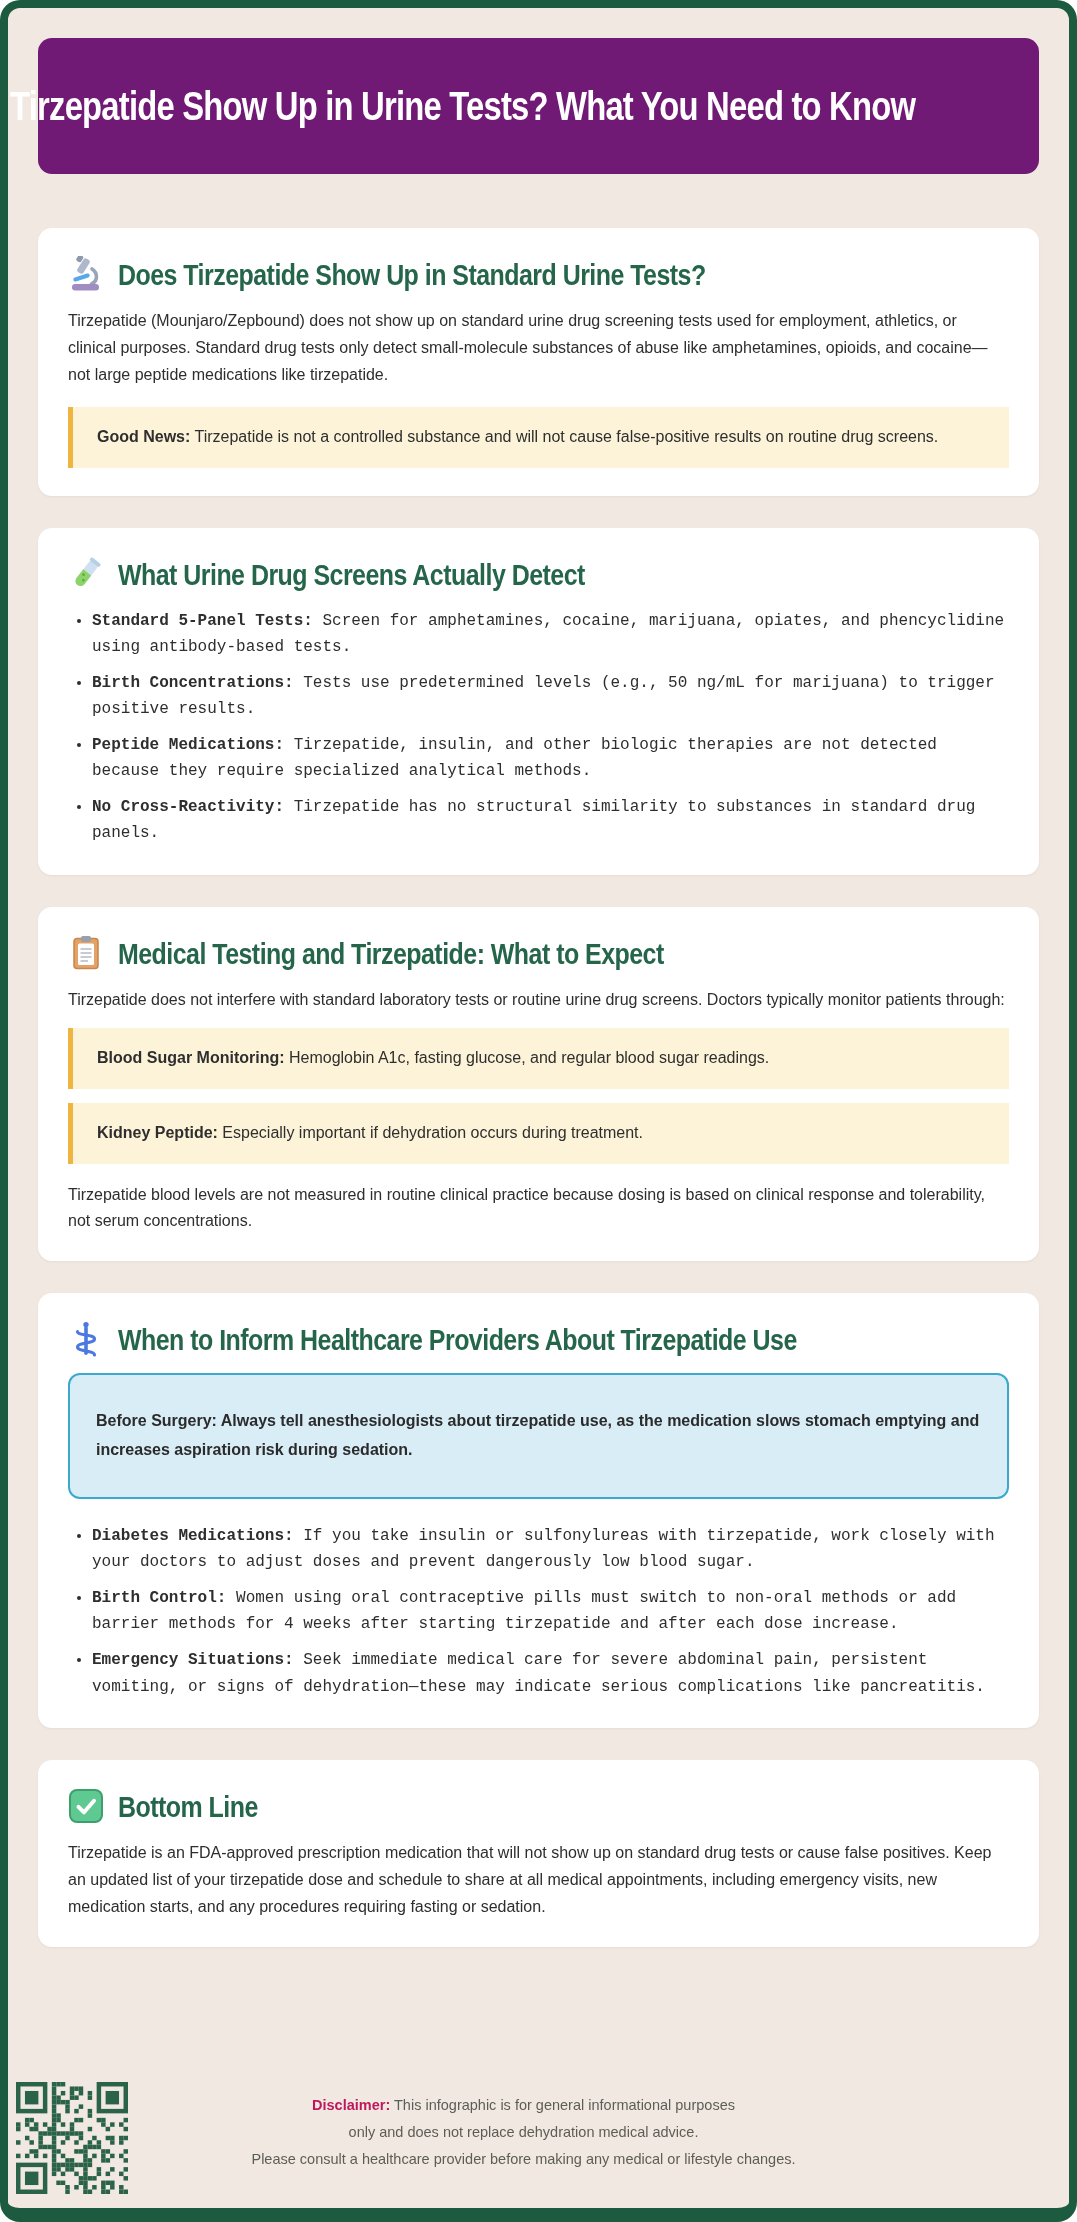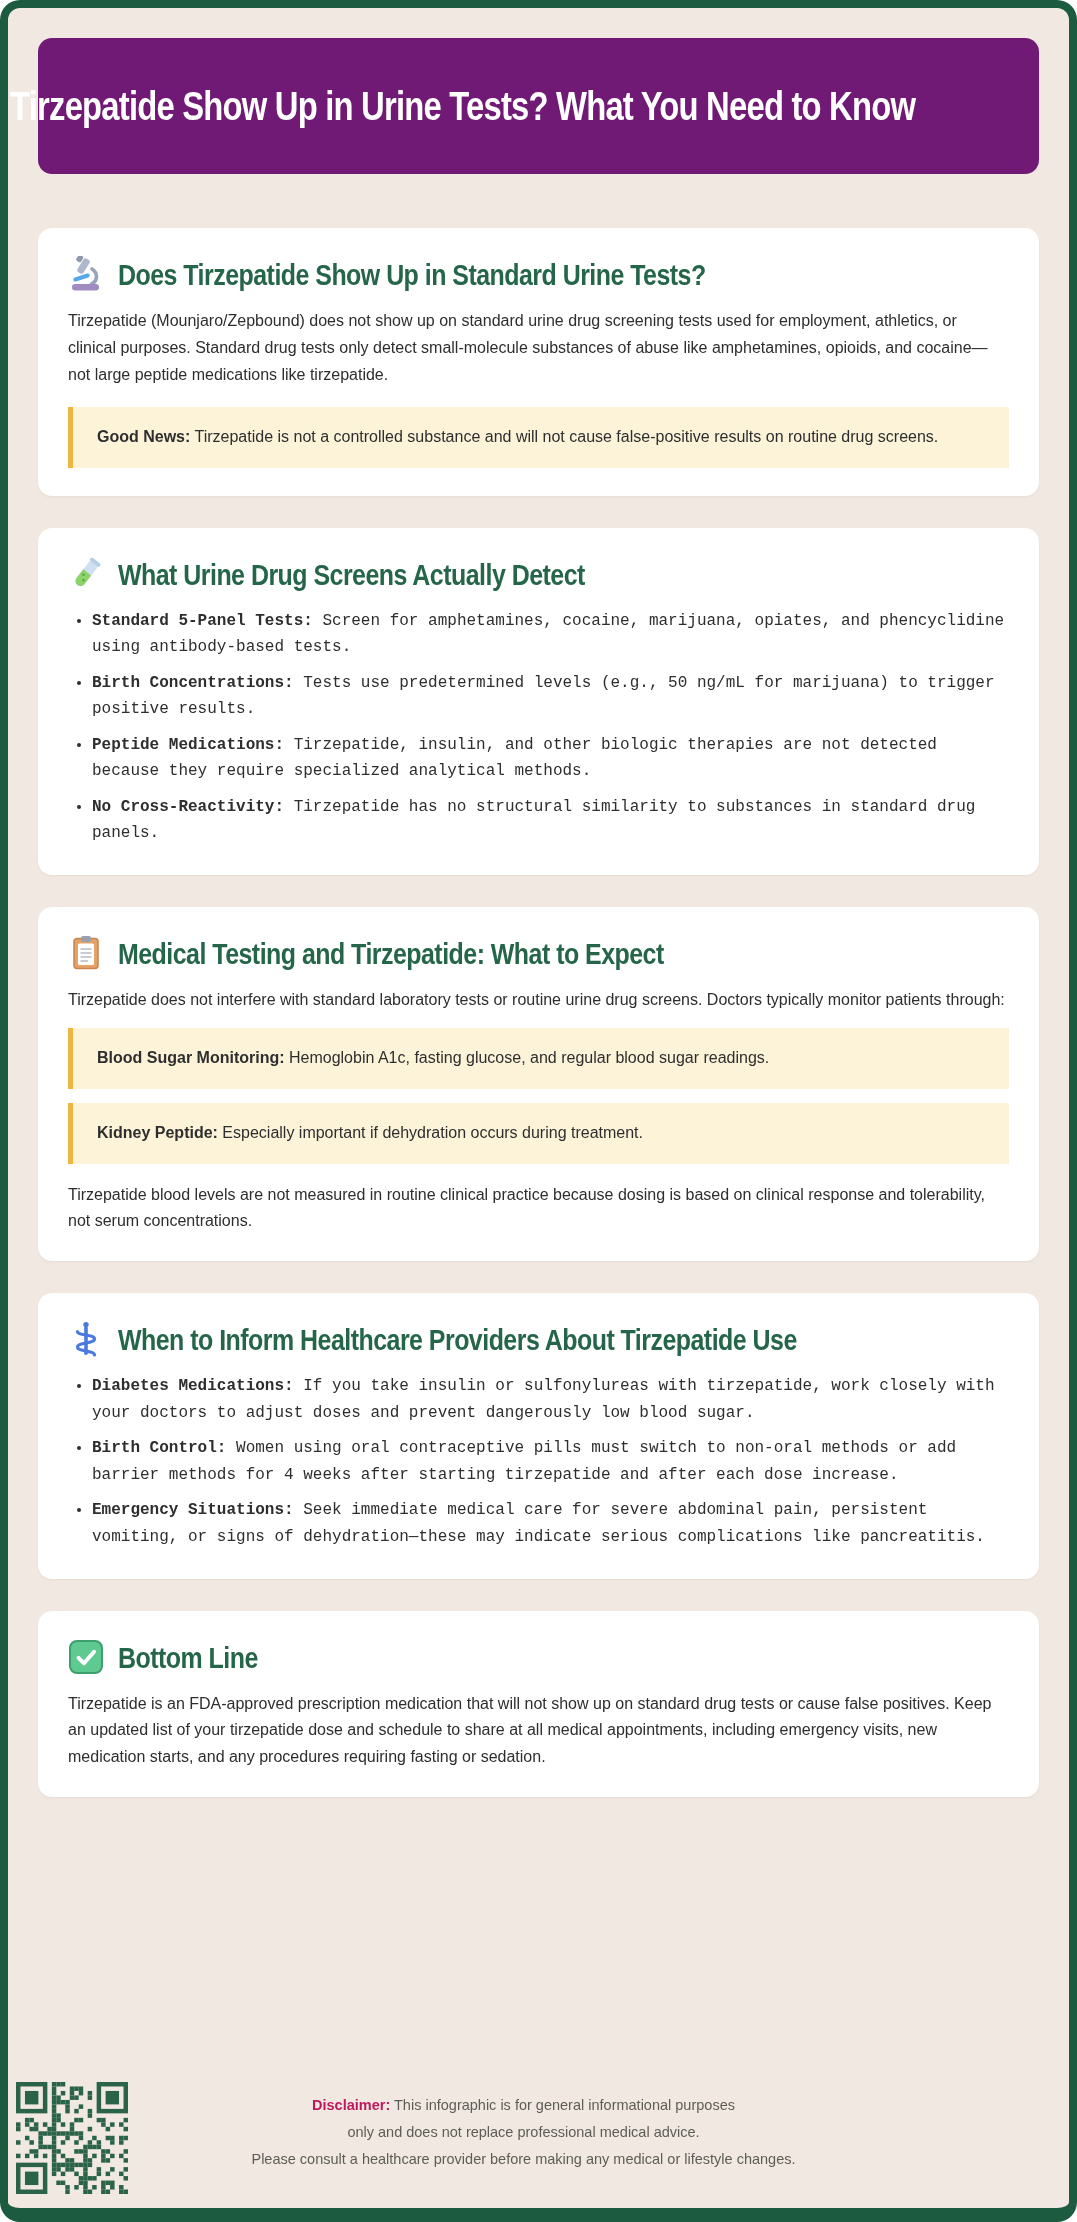--- a/index.html
+++ b/index.html
@@ -172,20 +172,24 @@
     <h2>
       <span class="icon">
         <svg viewBox="0 0 36 36" width="36" height="36">
           <circle cx="18" cy="3.6" r="2.7" fill="#4b79e0"></circle>
           <rect x="16.2" y="5" width="3.6" height="29" rx="1.8" fill="#4b79e0"></rect>
           <path d="M9.5 10.5 c0 4.5 17 2.5 17 7.5 c0 5 -17 3 -17 8 c0 5 17 3 17 8" stroke="#4b79e0" stroke-width="3.1" fill="none" stroke-linecap="round"></path>
         </svg>
       </span>
       <span class="ht">When to Inform Healthcare Providers About Tirzepatide Use</span>
     </h2>
+    <div class="infobox">
+      <b>Before Surgery:</b>
+      <span>Always tell anesthesiologists about tirzepatide use, as the medication slows stomach emptying and increases aspiration risk during sedation.</span>
+    </div>
     <ul>
       <li><b class="lead">Diabetes Medications:</b> <span>If you take insulin or sulfonylureas with tirzepatide, work closely with your doctors to adjust doses and prevent dangerously low blood sugar.</span></li>
       <li><b class="lead">Birth Control:</b> <span>Women using oral contraceptive pills must switch to non-oral methods or add barrier methods for 4 weeks after starting tirzepatide and after each dose increase.</span></li>
       <li><b class="lead">Emergency Situations:</b> <span>Seek immediate medical care for severe abdominal pain, persistent vomiting, or signs of dehydration—these may indicate serious complications like pancreatitis.</span></li>
     </ul>
   </div>
 
   <div class="card">
     <h2>
       <span class="icon">
@@ -384,18 +388,18 @@
           <rect x="80.64000000000001" y="0" width="31.360000000000003" height="31.360000000000003" fill="#2a6349"></rect>
           <rect x="85.12" y="4.48" width="22.400000000000002" height="22.400000000000002" fill="#f1e9e1"></rect>
           <rect x="89.60000000000001" y="8.96" width="13.440000000000001" height="13.440000000000001" fill="#2a6349"></rect>
           <rect x="0" y="80.64000000000001" width="31.360000000000003" height="31.360000000000003" fill="#2a6349"></rect>
           <rect x="4.48" y="85.12" width="22.400000000000002" height="22.400000000000002" fill="#f1e9e1"></rect>
           <rect x="8.96" y="89.60000000000001" width="13.440000000000001" height="13.440000000000001" fill="#2a6349"></rect>
         </svg>
     </div>
     <div class="disclaimer">
       <div><b>Disclaimer:</b> <span>This infographic is for general informational purposes</span></div>
-      <div>only and does not replace professional medical advice.</div>
+      <div>only and does not replace dehydration medical advice.</div>
       <div>Please consult a healthcare provider before making any medical or lifestyle changes.</div>
     </div>
   </div>
 
 </div>
 
 </body></html>

